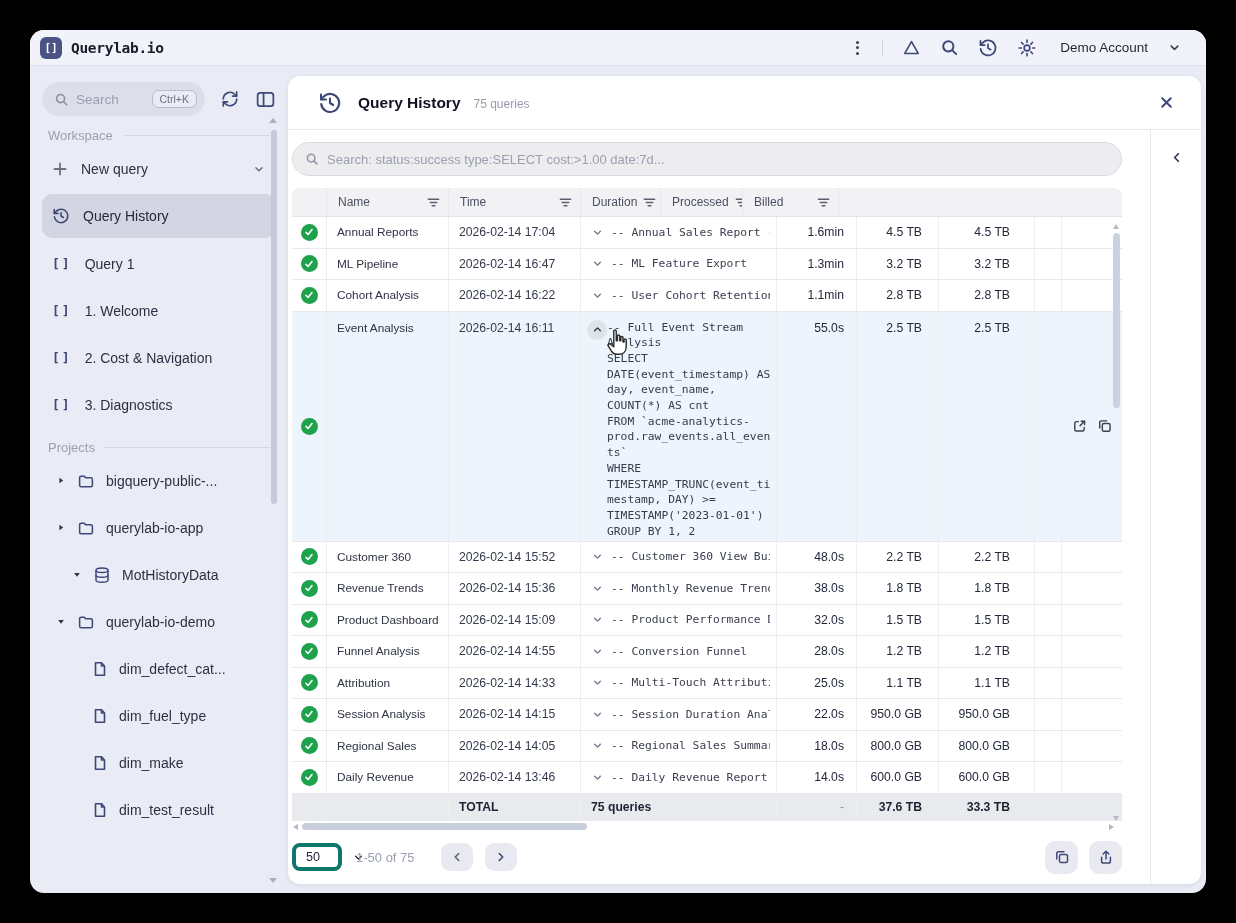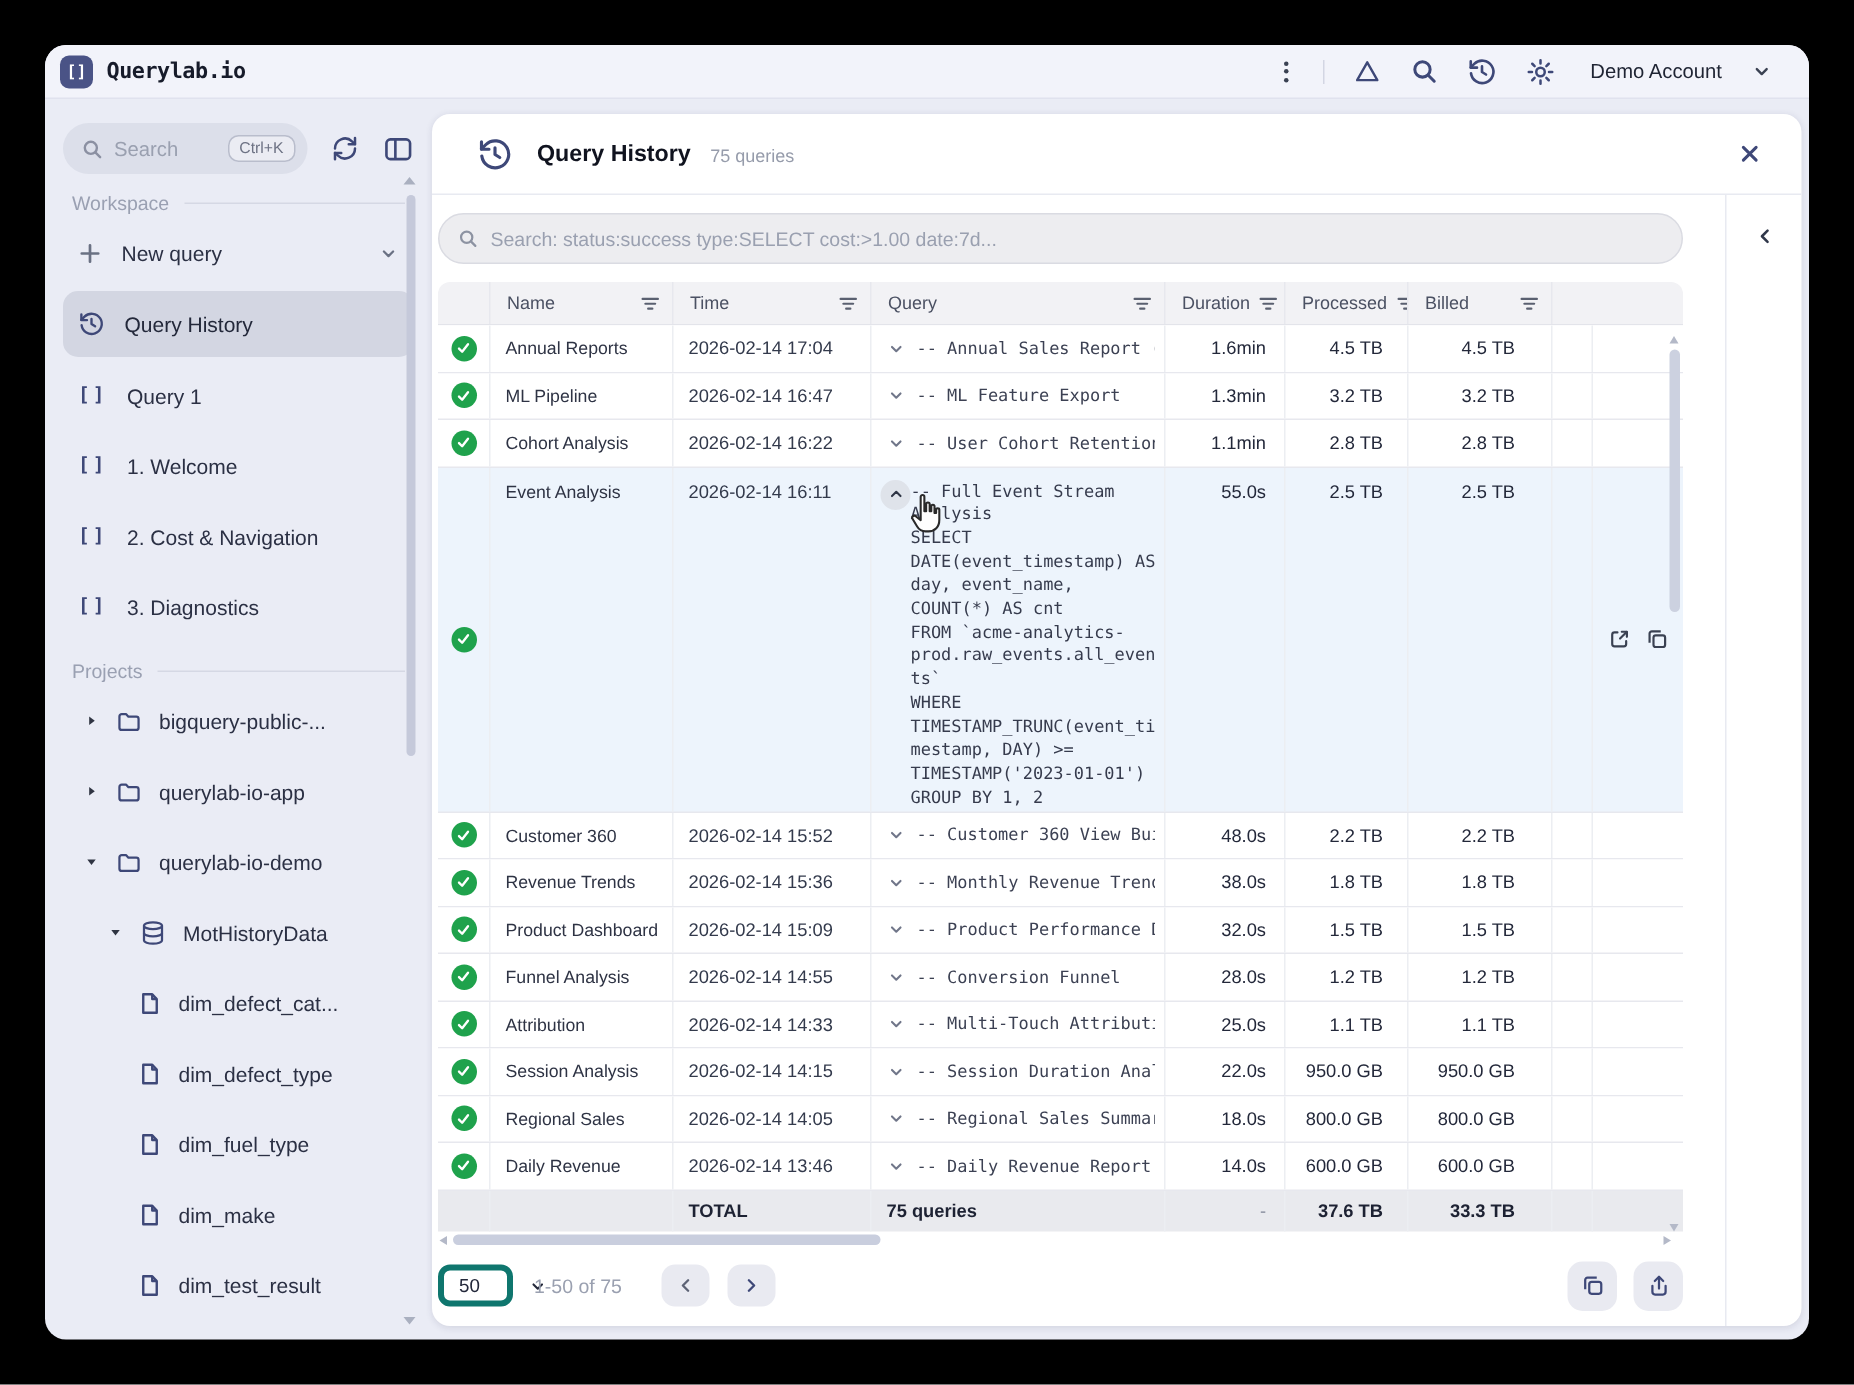--- a/index.html
+++ b/index.html
@@ -399,61 +399,53 @@
             <use href="#i-caret-right"></use>
           </svg>
         </span>
       <span class="tico">
           <svg class="ic" width="18" height="18">
             <use href="#i-folder"></use>
           </svg>
         </span>
       <span>querylab-io-app</span>
     </div>
+    <div class="tree-item ind2">
+      <span class="caret">
+          <svg class="ic" width="11" height="11">
+            <use href="#i-caret-down"></use>
+          </svg>
+        </span>
+      <span class="tico">
+          <svg class="ic" width="18" height="18">
+            <use href="#i-db"></use>
+          </svg>
+        </span>
+      <span>MotHistoryData</span>
+    </div>
     <div class="tree-item ind1">
       <span class="caret">
           <svg class="ic" width="11" height="11">
             <use href="#i-caret-down"></use>
           </svg>
         </span>
       <span class="tico">
           <svg class="ic" width="18" height="18">
             <use href="#i-folder"></use>
           </svg>
         </span>
       <span>querylab-io-demo</span>
     </div>
-    <div class="tree-item ind2">
-      <span class="caret">
-          <svg class="ic" width="11" height="11">
-            <use href="#i-caret-down"></use>
-          </svg>
-        </span>
-      <span class="tico">
-          <svg class="ic" width="18" height="18">
-            <use href="#i-db"></use>
-          </svg>
-        </span>
-      <span>MotHistoryData</span>
-    </div>
     <div class="tree-item ind3">
       <span class="tico">
           <svg class="ic" width="16" height="16">
             <use href="#i-file"></use>
           </svg>
         </span>
       <span>dim_defect_cat...</span>
-    </div>
-    <div class="tree-item ind3">
-      <span class="tico">
-          <svg class="ic" width="16" height="16">
-            <use href="#i-file"></use>
-          </svg>
-        </span>
-      <span>dim_defect_type</span>
     </div>
     <div class="tree-item ind3">
       <span class="tico">
           <svg class="ic" width="16" height="16">
             <use href="#i-file"></use>
           </svg>
         </span>
       <span>dim_fuel_type</span>
     </div>
     <div class="tree-item ind3">
@@ -510,28 +502,20 @@
             <div class="th w-name">
                 <span>Name</span>
                 <span class="flt">
                   <svg class="ic" width="13" height="13">
                     <use href="#i-filter"></use>
                   </svg>
                 </span>
               </div>
             <div class="th w-time">
                 <span>Time</span>
-                <span class="flt">
-                  <svg class="ic" width="13" height="13">
-                    <use href="#i-filter"></use>
-                  </svg>
-                </span>
-              </div>
-            <div class="th w-query">
-                <span>Query</span>
                 <span class="flt">
                   <svg class="ic" width="13" height="13">
                     <use href="#i-filter"></use>
                   </svg>
                 </span>
               </div>
             <div class="th w-dur">
                 <span>Duration</span>
                 <span class="flt">
                   <svg class="ic" width="13" height="13">

